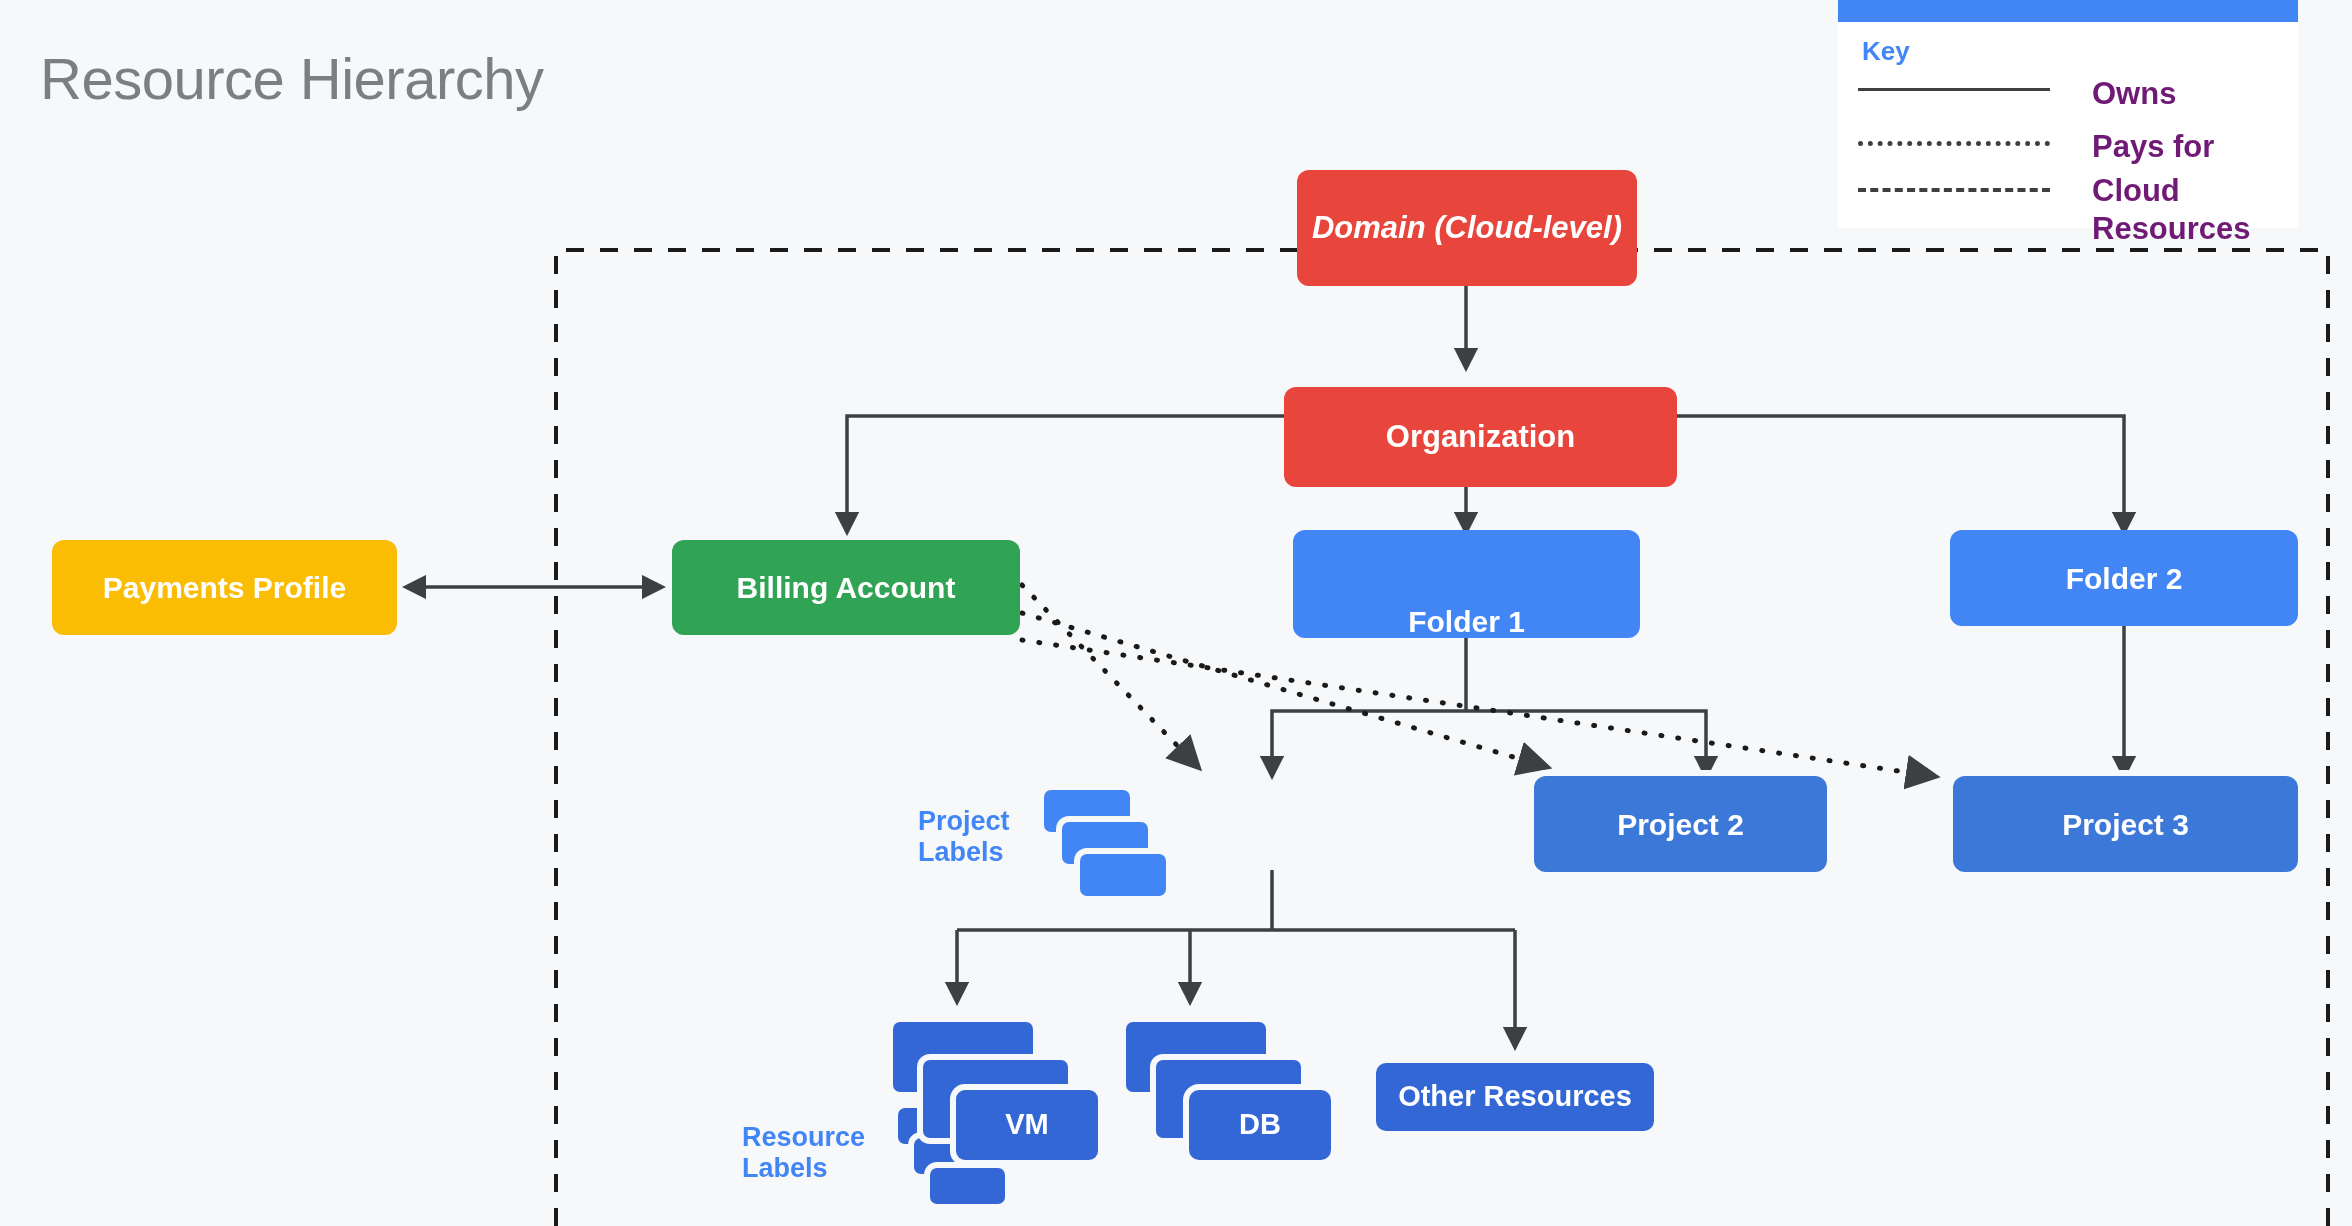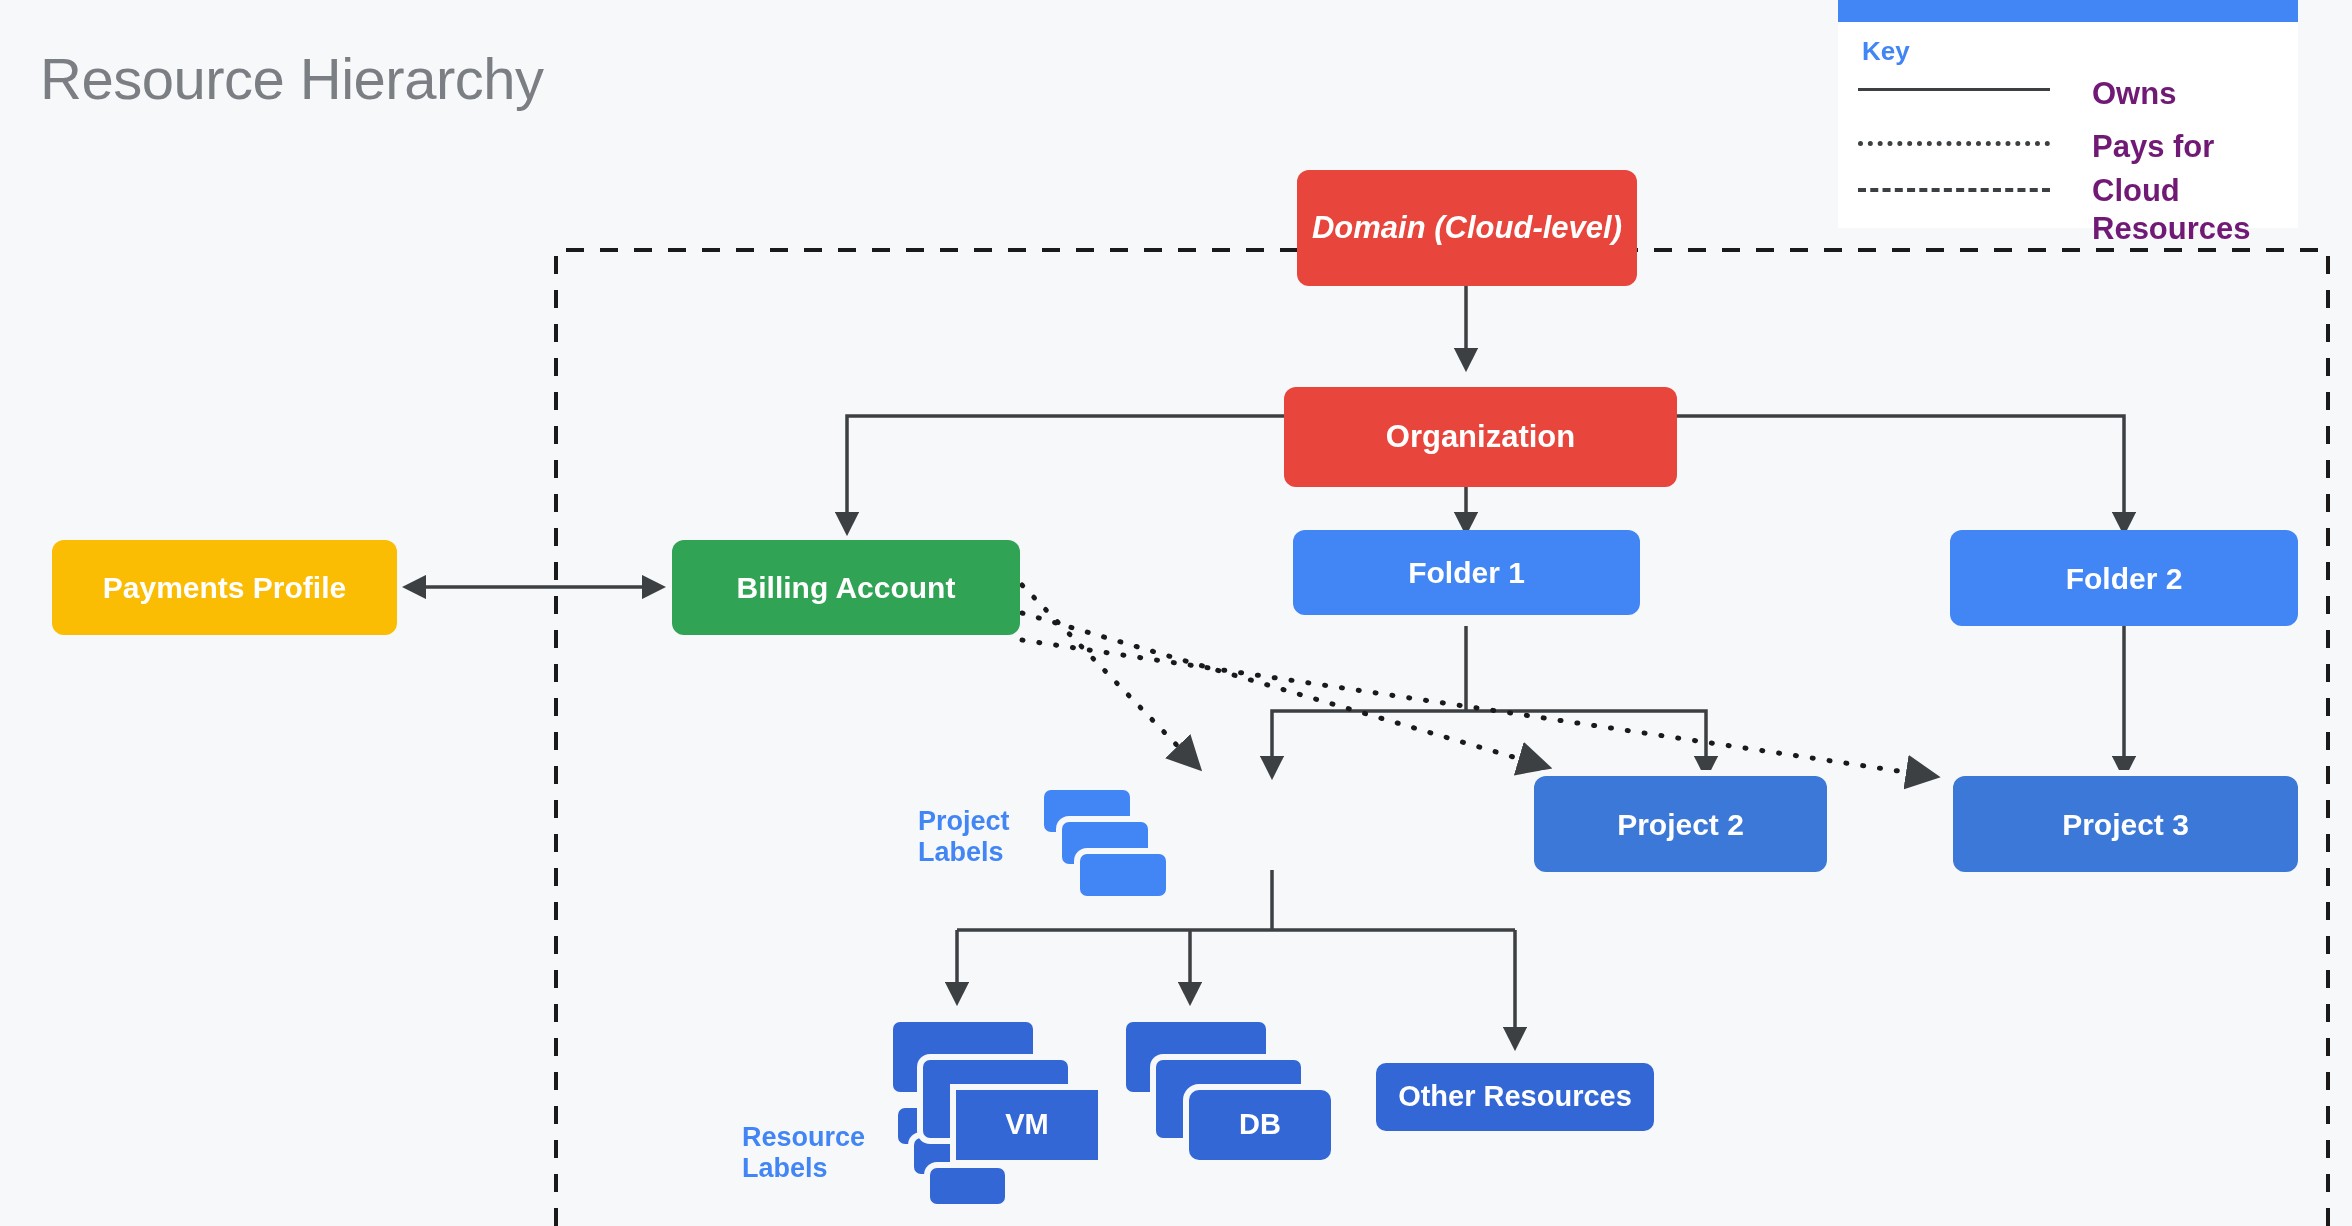--- a/index.html
+++ b/index.html
@@ -137,21 +137,21 @@
   </div>
 
   <div class="node n-pay" style="left:52px;top:540px;width:345px;height:95px;font-size:30px;">
     <span>Payments Profile</span>
   </div>
 
   <div class="node n-billing" style="left:672px;top:540px;width:348px;height:95px;font-size:30px;">
     <span>Billing Account</span>
   </div>
 
-  <div class="node n-folder" style="left:1293px;top:530px;width:347px;height:85px;font-size:30px;">
+  <div class="node n-folder" style="left:1293px;top:530px;width:347px;height:108px;font-size:30px;align-items:flex-end;">
     <span>Folder 1</span>
   </div>
 
   <div class="node n-folder" style="left:1950px;top:530px;width:348px;height:96px;font-size:30px;">
     <span>Folder 2</span>
   </div>
 
   <div class="stack" style="left:1044px;top:790px;width:140px;height:110px;">
     <i style="left:0px;top:0px;width:86px;height:42px;"></i>
     <i style="left:18px;top:32px;width:86px;height:42px;"></i>
@@ -178,21 +178,21 @@
   </div>
   <div class="side-label" style="left:742px;top:1122px;width:170px;">
     <div>Resource</div>
     <div>Labels</div>
   </div>
 
   <div class="stack dark" style="left:893px;top:1022px;width:230px;height:180px;">
     <i style="left:0px;top:0px;width:140px;height:70px;"></i>
     <i style="left:30px;top:38px;width:145px;height:78px;"></i>
   </div>
-  <div class="node n-res outline" style="left:956px;top:1090px;width:142px;height:70px;font-size:29px;border-radius:0;">
+  <div class="node n-res outline" style="left:956px;top:1090px;width:142px;height:70px;font-size:29px;border-radius:9px;">
     <span>VM</span>
   </div>
 
   <div class="stack dark" style="left:1126px;top:1022px;width:230px;height:160px;">
     <i style="left:0px;top:0px;width:140px;height:70px;"></i>
     <i style="left:30px;top:38px;width:145px;height:78px;"></i>
   </div>
   <div class="node n-res outline" style="left:1189px;top:1090px;width:142px;height:70px;font-size:29px;border-radius:10px;">
     <span>DB</span>
   </div>

